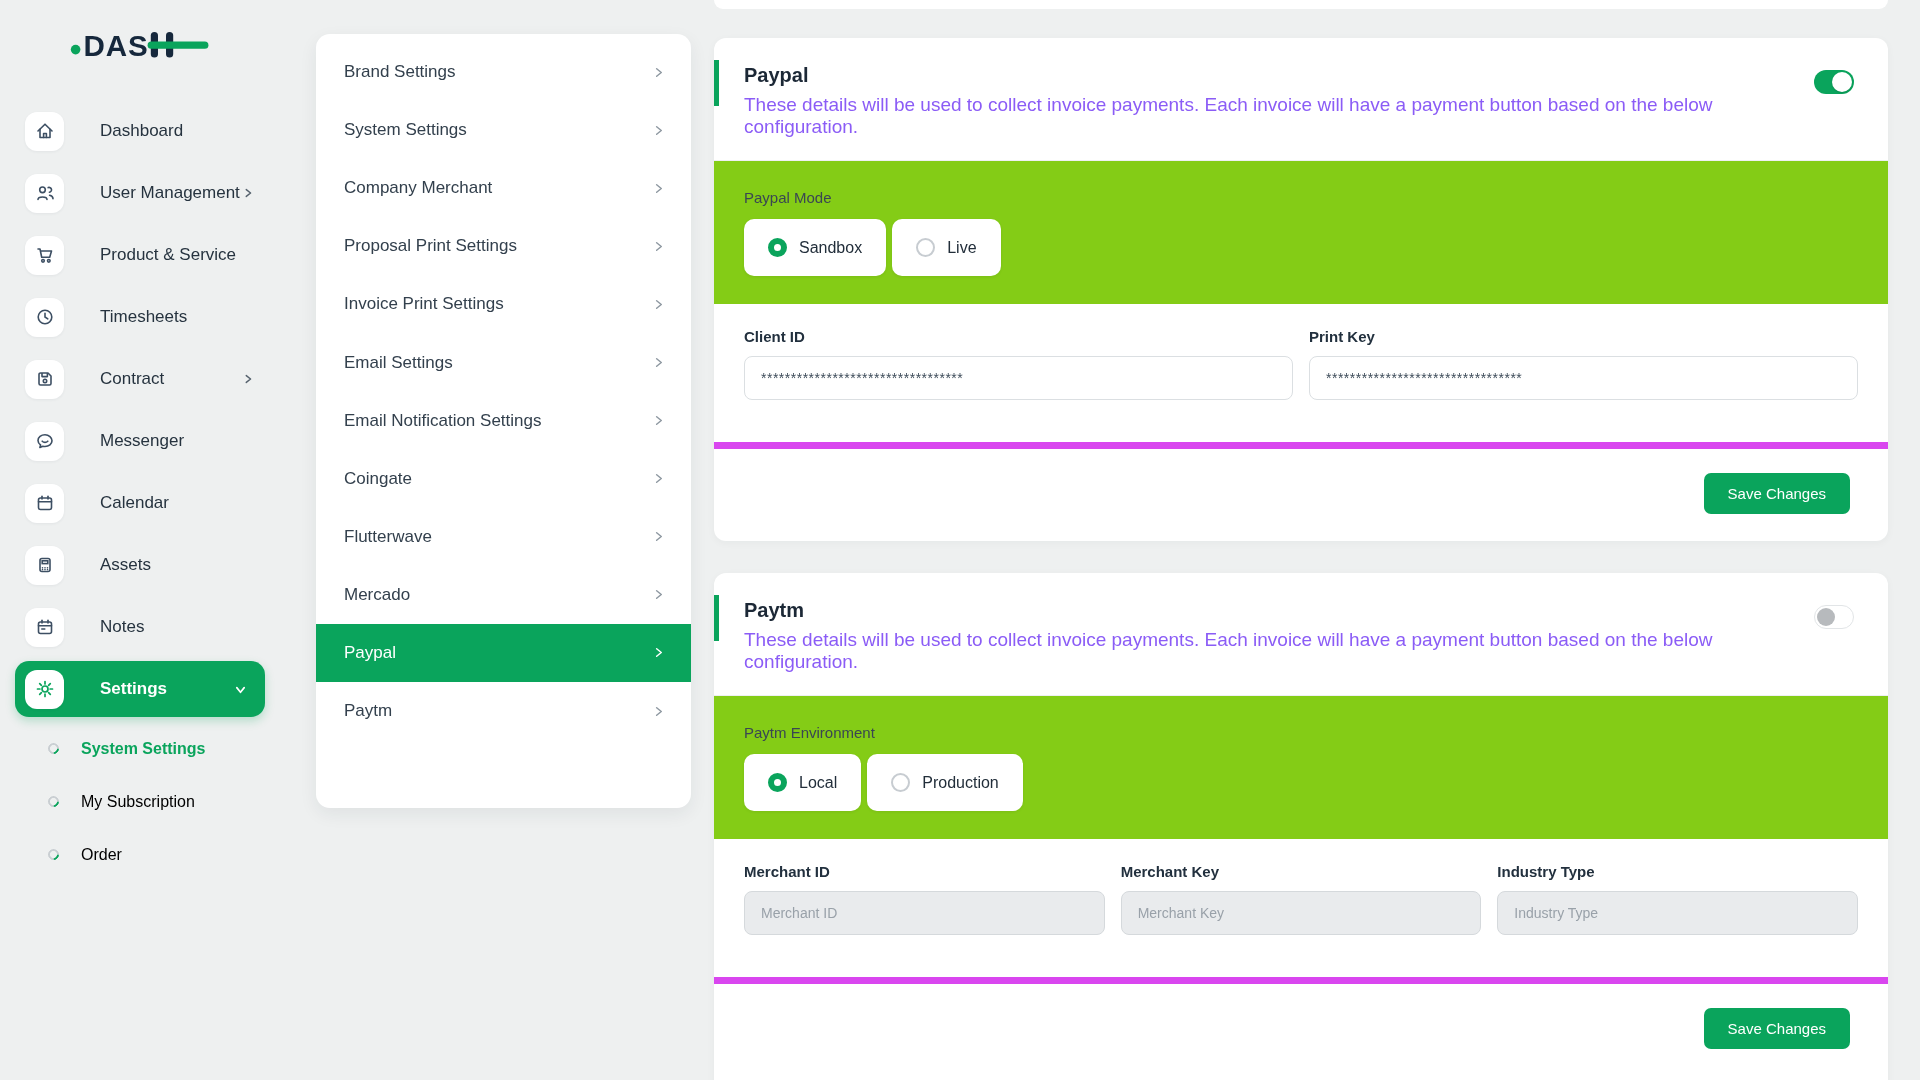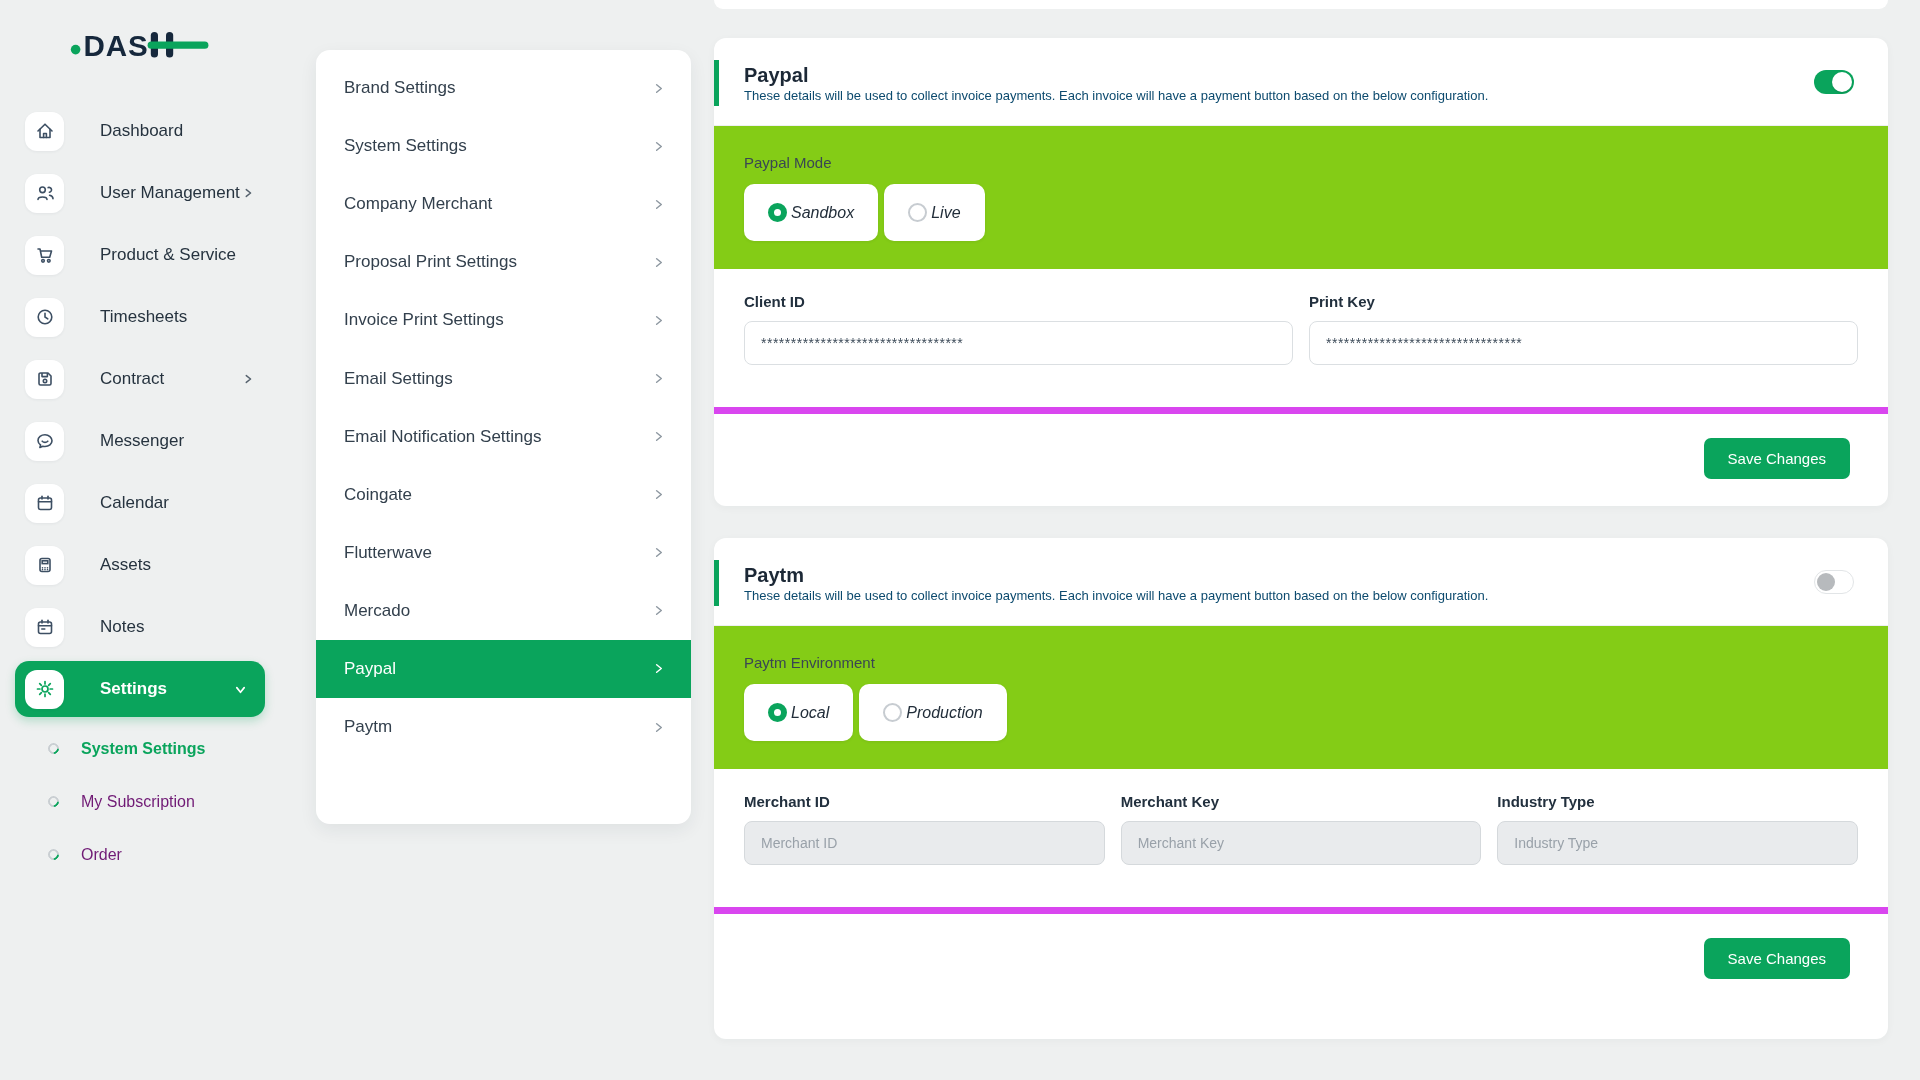--- a/index.html
+++ b/index.html
@@ -29,25 +29,25 @@
     box-shadow:0 4px 10px rgba(10,164,92,0.25); position:relative;
   }
   .settings-pill .nav-label { color:#fff; font-weight:700; }
   .settings-pill .nav-chev { margin-right:18px; }
   .subnav { position:absolute; top:722px; left:0; width:100%; }
   .subnav-item { height:53px; display:flex; align-items:center; padding-left:48px; cursor:pointer; }
   .bullet {
     width:11px; height:11px; border-radius:50%; border:2px solid #c9ced2;
     border-bottom-color:var(--accent); transform:rotate(-45deg); margin-right:22px; flex:0 0 11px;
   }
-  .subnav-label { font-size:16px; color:#701a75; }
+  .subnav-label { font-size:16px; color:#000000; }
   .subnav-item.active .subnav-label { color:var(--accent); font-weight:700; }
   
   #menu-panel {
-    position:absolute; left:316px; top:50px; width:375px; height:774px;
+    position:absolute; left:316px; top:34px; width:375px; height:774px;
     background:#fff; border-radius:14px; box-shadow:0 6px 18px rgba(25,39,52,0.07);
     padding:9px 0; overflow:hidden;
   }
   .menu-item {
     height:58.1px; display:flex; align-items:center; padding:0 26px 0 28px;
     font-size:17px; color:#33404d; cursor:pointer;
   }
   .menu-item .nav-chev { margin-right:0; }
   .menu-item.active { background:var(--accent); color:#fff; }
   .menu-item.active svg polyline { stroke:#fff; }
@@ -58,33 +58,33 @@
     background:#fff; border-radius:12px; margin-top:29px; position:relative;
     box-shadow:0 2px 8px rgba(25,39,52,0.04); overflow:hidden;
   }
   .panel + .panel { margin-top:32px; }
   .panel-header {
     padding:26px 34px 22px 30px; border-bottom:1px solid #eef0f2;
     display:flex; justify-content:space-between; align-items:flex-start; position:relative;
   }
   .accent-bar { position:absolute; left:0; top:22px; width:5px; height:46px; background:var(--accent); }
   .panel-title { font-size:20px; font-weight:700; color:#1c2836; }
-  .panel-desc { font-size:13px; color:#0c4a6e; margin-top:1px; }
+  .panel-desc { font-size:19px; color:#8b5cf6; margin-top:7px; }
   .toggle { width:40px; height:24px; border-radius:12px; position:relative; cursor:pointer; margin-top:6px; flex:0 0 40px; }
   .toggle.on { background:var(--accent); }
   .toggle.on .knob { position:absolute; right:2px; top:2px; width:20px; height:20px; border-radius:50%; background:#fff; box-shadow:0 1px 2px rgba(0,0,0,0.15); }
   .toggle.off { background:#fff; border:1px solid #e2e5e7; }
   .toggle.off .knob { position:absolute; left:2px; top:2px; width:18px; height:18px; border-radius:50%; background:#b7babd; }
   .band { background:#84cc16; padding:28px 30px; }
   .band-label { font-size:15px; color:#3a4653; margin-bottom:13px; }
   .radio-row { display:flex; gap:6px; }
   .radio-card {
     background:#fff; border-radius:10px; height:57px; padding:0 24px;
-    display:inline-flex; align-items:center; gap:4px; cursor:pointer;
-    box-shadow:0 1px 3px rgba(20,30,40,0.08); font-size:16px; color:#222e3a;font-style:italic;
+    display:inline-flex; align-items:center; gap:12px; cursor:pointer;
+    box-shadow:0 1px 3px rgba(20,30,40,0.08); font-size:16px; color:#222e3a;
   }
   .radio { width:19px; height:19px; border-radius:50%; background:#fff; flex:0 0 19px; }
   .radio.on { border:6px solid var(--accent); }
   .radio.off { border:2px solid #c7ccd1; }
   .fields { display:grid; gap:16px; padding:24px 30px 0; }
   .fields.cols-2 { grid-template-columns:1fr 1fr; }
   .fields.cols-3 { grid-template-columns:1fr 1fr 1fr; }
   .field-label { display:block; font-size:15px; font-weight:700; color:#22303e; margin-bottom:11px; }
   .field-input {
     width:100%; height:44px; border:1px solid #dbdfe2; border-radius:8px;

